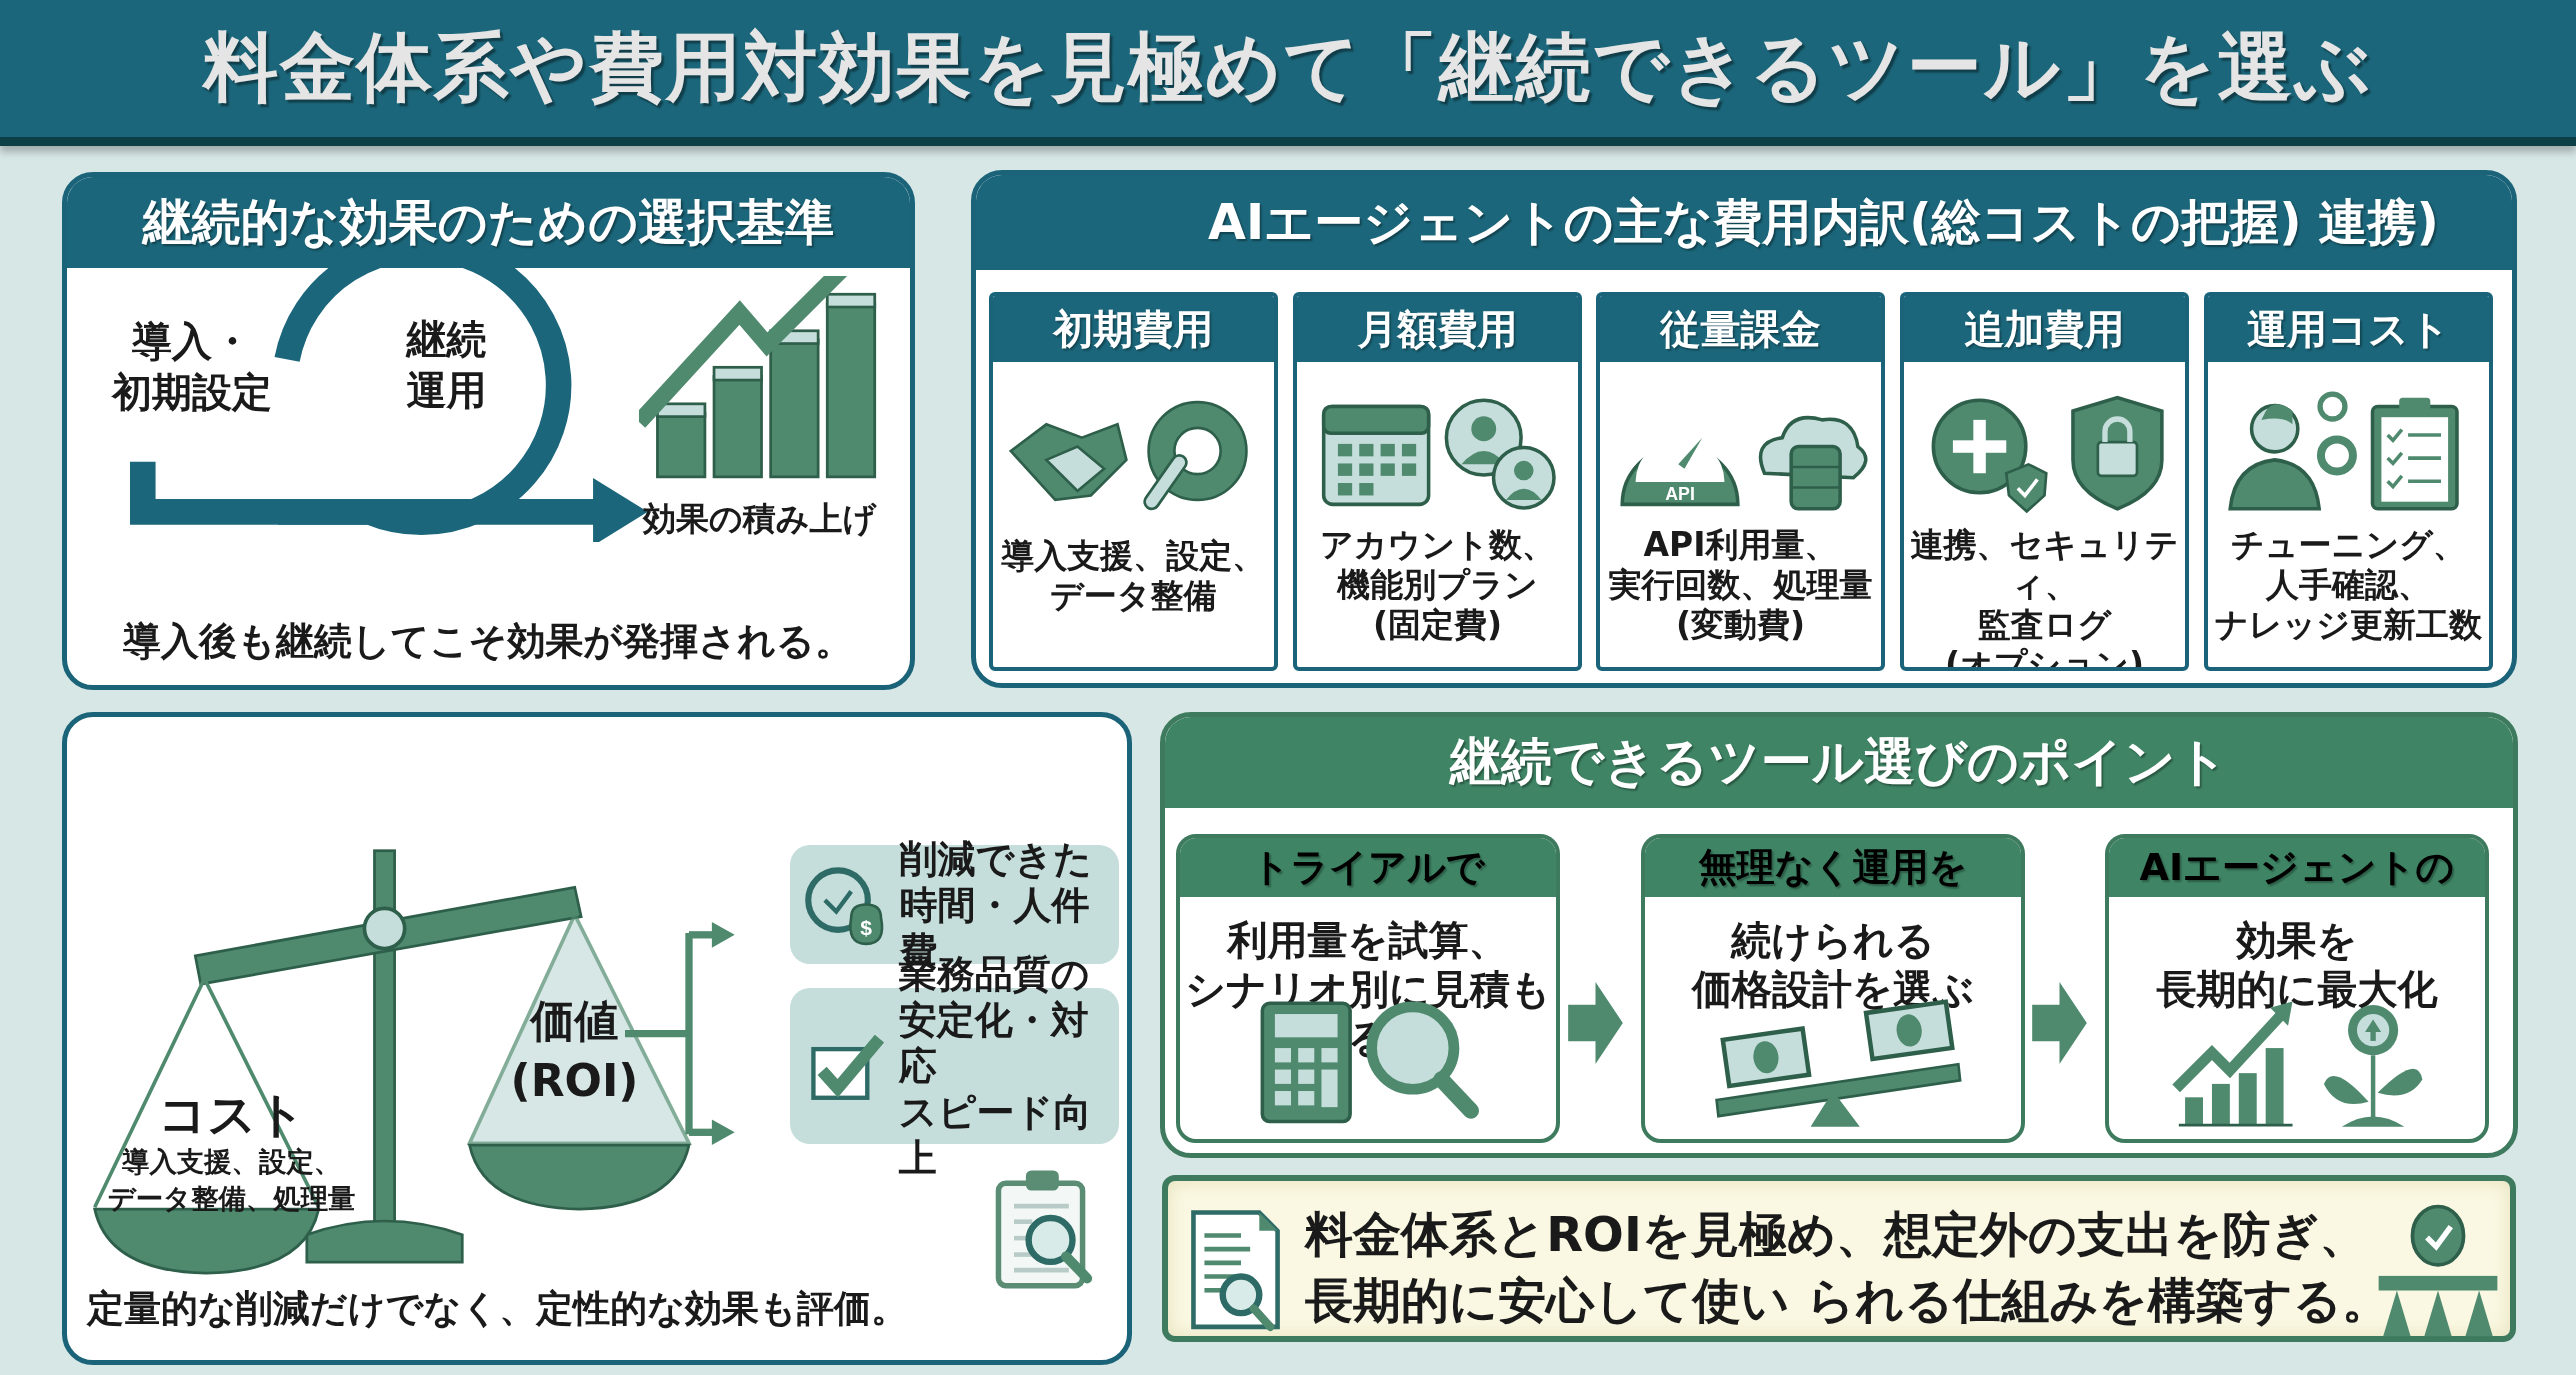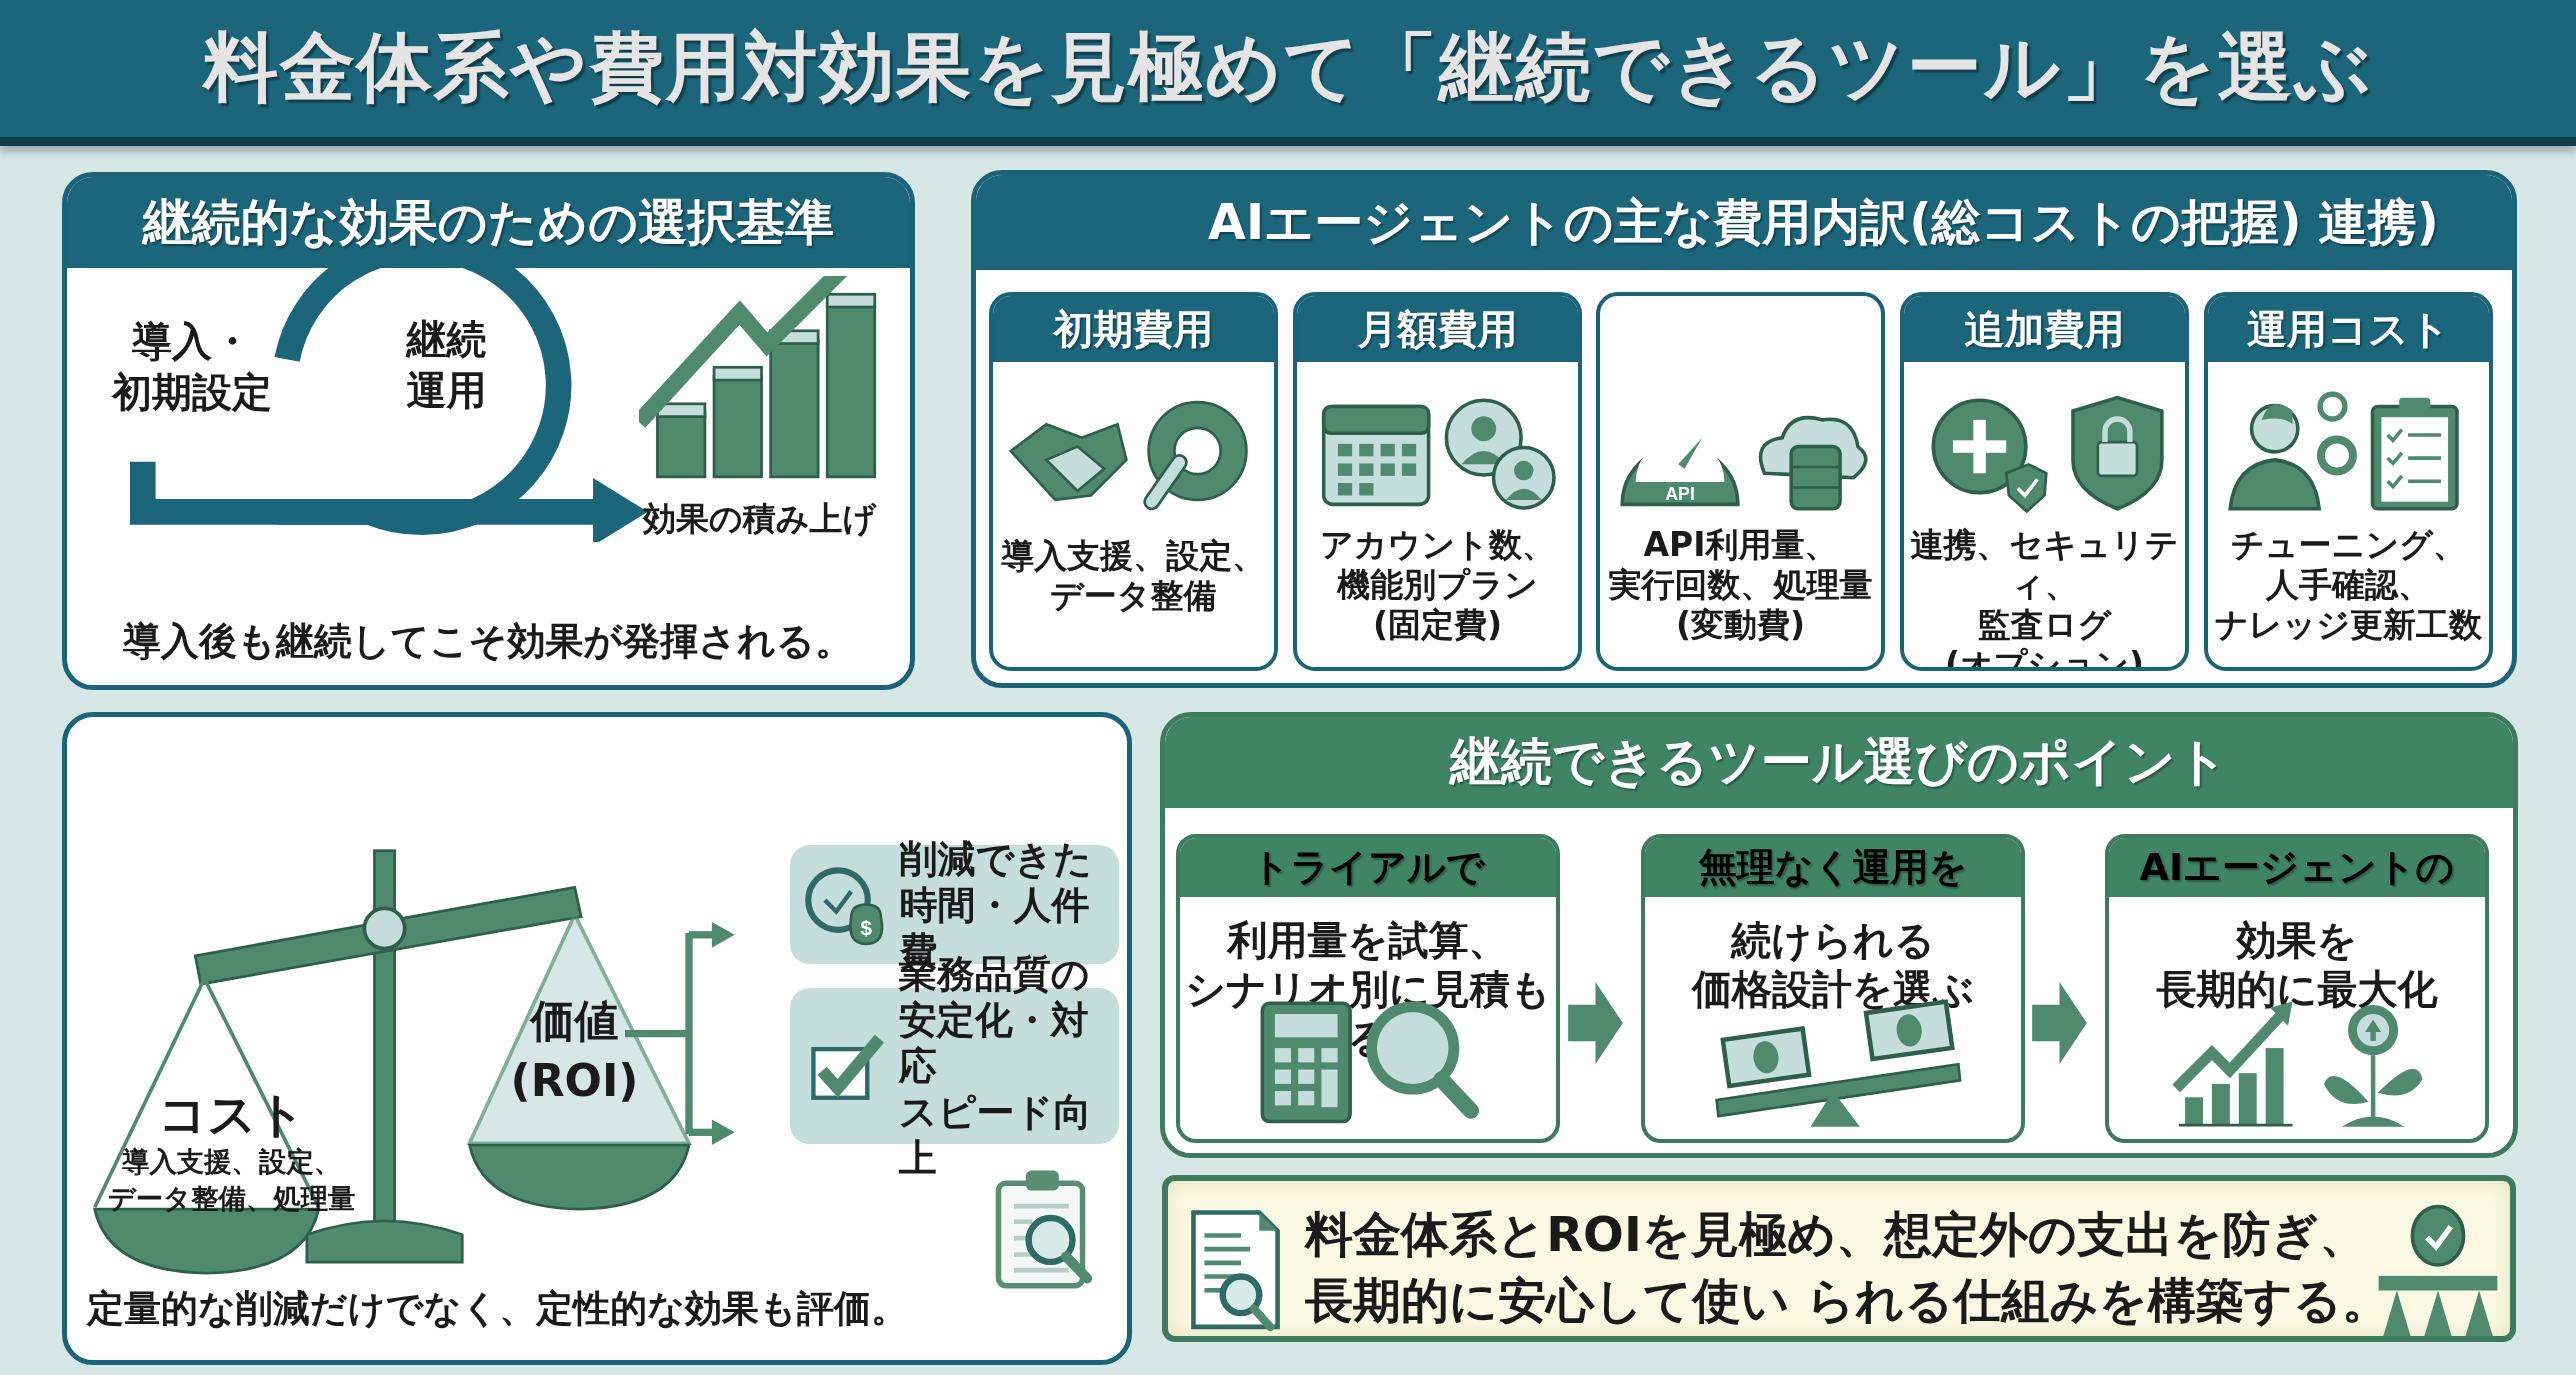--- a/index.html
+++ b/index.html
@@ -47,21 +47,21 @@
   
   #p4 { left: 1160px; top: 712px; width: 1358px; height: 446px; }
   #p4 .panel-head { height: 91px; font-size: 51px; }
 
   .abs { position: absolute; }
   .bold { font-weight: bold; }
 
   
   .cost-card {
     position: absolute; top: 117px; width: 289px; height: 379px;
-    border: 4.6px solid #1b6378; border-radius: 22px; background: #fff; overflow: hidden;
+    border: 4.6px solid #1b6378; border-radius: 6px; background: #fff; overflow: hidden;
   }
   .cost-card .ch {
     height: 66px; background: #1b667a; color: #fff; font-weight: bold; font-size: 40px;
     display: flex; align-items: center; justify-content: center;
     text-shadow: 1.8px 1.8px 1.8px rgba(0,0,0,0.3);
   }
   .cost-card .icons { position: absolute; top: 91px; left: 0; width: 100%; height: 128px; }
   .cost-card .desc {
     position: absolute; top: 240px; left: 0; width: 100%; text-align: center;
     font-weight: bold; font-size: 33px; line-height: 40px; white-space: pre-line;
@@ -185,20 +185,21 @@
         <circle cx="255" cy="92" r="11" fill="#4f8a6e"></circle>
           <path d="M235 125 Q255 100 275 125 Z" fill="#4f8a6e"></path>
       </g>
     </svg>
     <div class="desc" style="top:229px;">アカウント数、
 機能別プラン
 (固定費)</div>
   </div>
 
   <div class="cost-card" style="left:620px;">
+    <div class="ch">従量課金</div>
     <svg class="icons" viewBox="0 0 316 140">
       <g>
         <path d="M25 130 A 65 65 0 1 1 155 130 Z" fill="#4f8a6e" stroke="#2e5f4b" stroke-width="4"></path>
         <path d="M40 105 A 50 50 0 1 1 140 105 Z" fill="#fff"></path>
         <polygon points="88,85 95,90 115,55" fill="#4f8a6e"></polygon>
         <text x="90" y="125" font-size="20" font-weight="bold" fill="#fff" text-anchor="middle" font-family="Liberation Sans, sans-serif">API</text>
       </g>
       <g>
         <path d="M185 95 Q170 60 205 55 Q215 25 250 35 Q285 30 290 65 Q310 80 285 100 Z" fill="#c5dedb" stroke="#2e5f4b" stroke-width="4"></path>
         <rect x="215" y="65" width="55" height="70" rx="8" fill="#4f8a6e" stroke="#2e5f4b" stroke-width="4"></rect>

